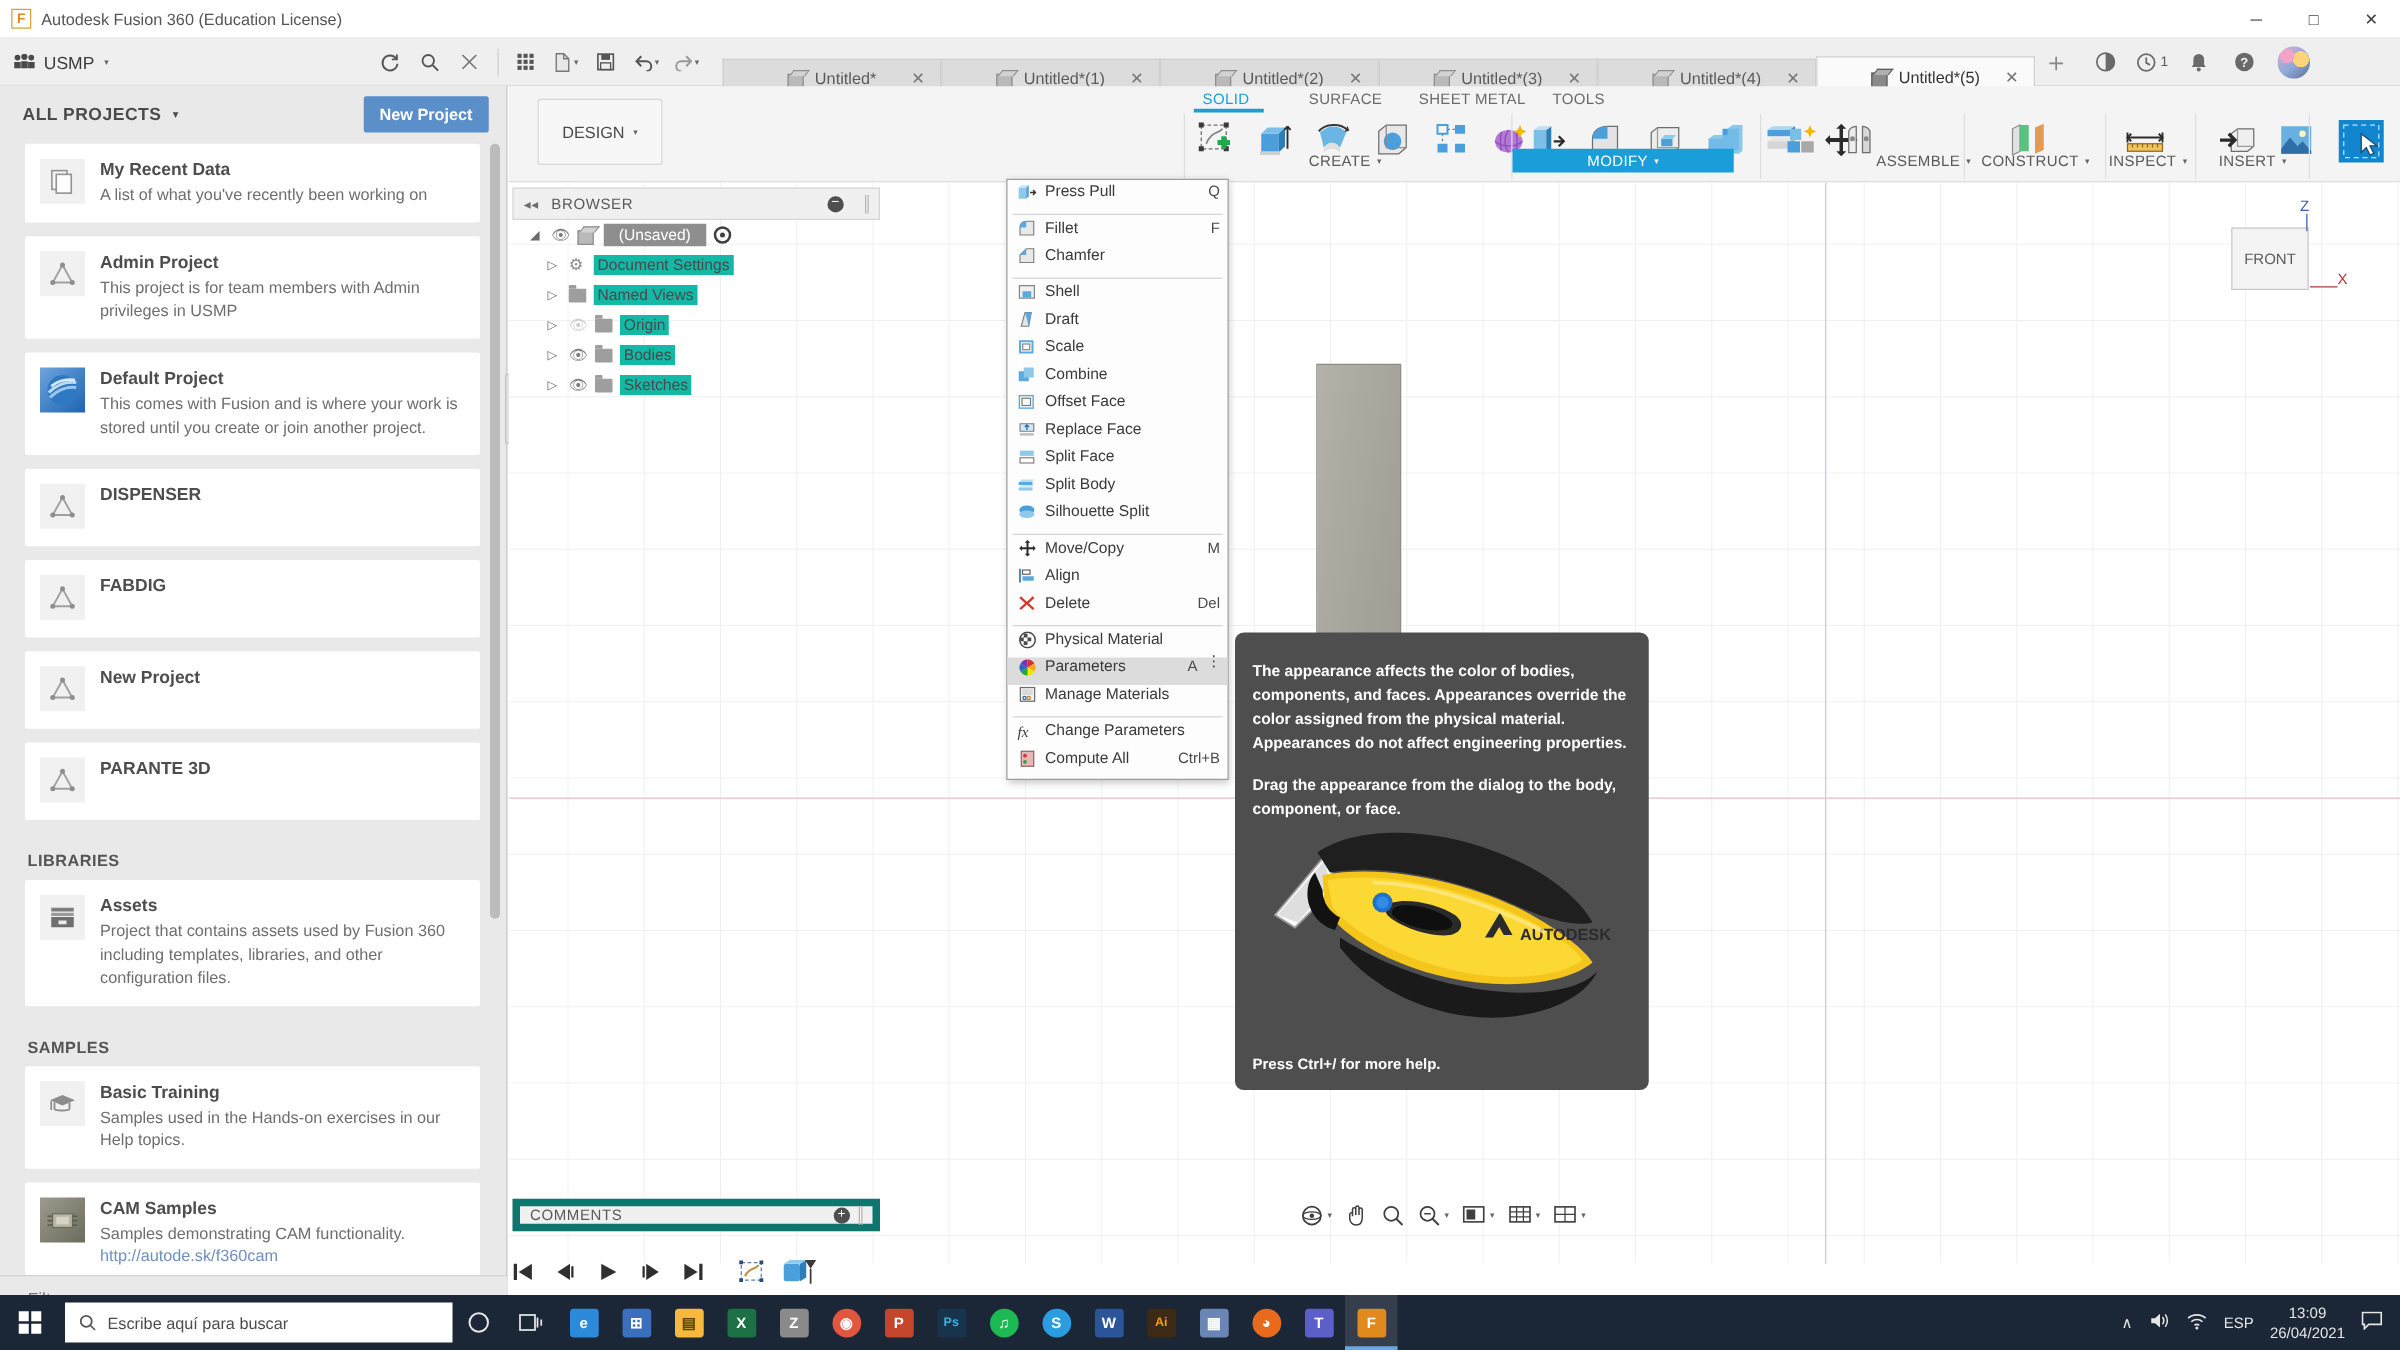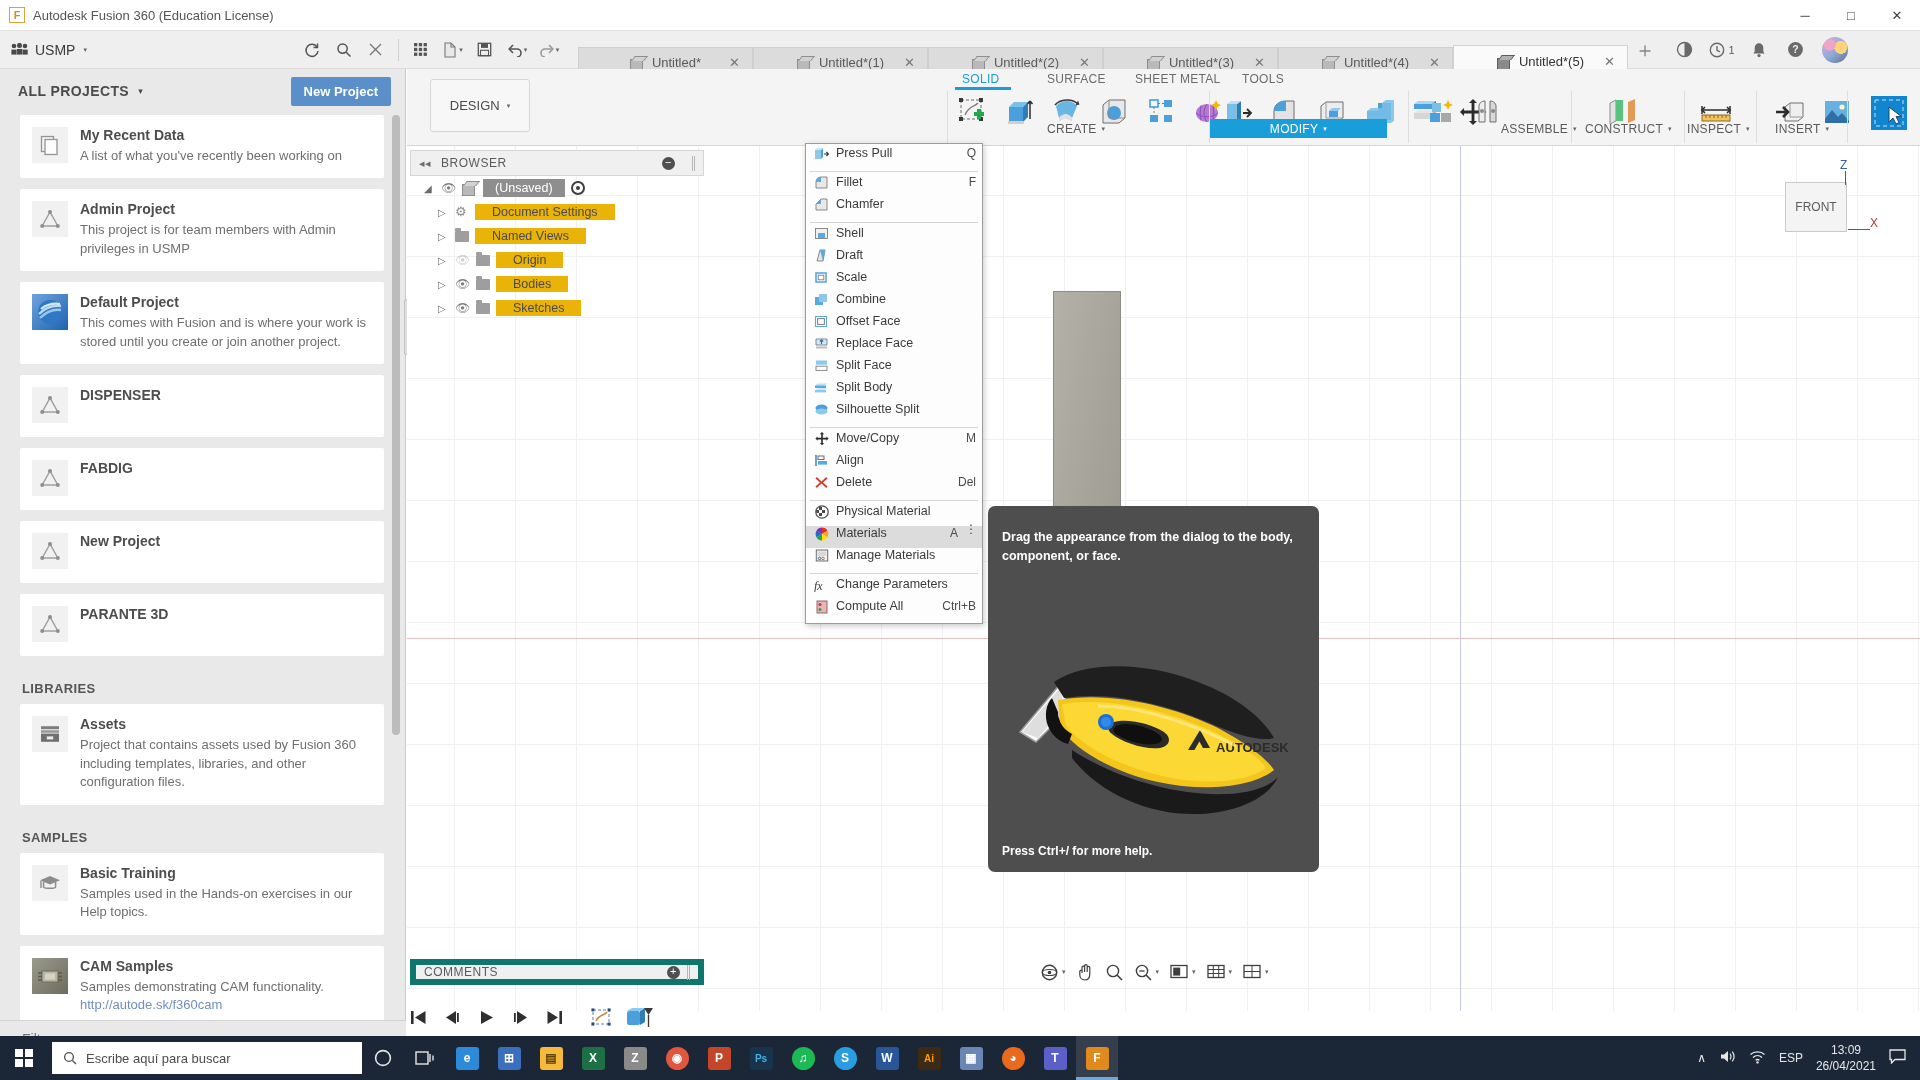--- a/index.html
+++ b/index.html
@@ -235,21 +235,21 @@
   #br-grip { width:3px; height:15px; border-left:1px solid #b6b6b6; border-right:1px solid #b6b6b6; margin-left:7px; }
   .tnode {
     height:24px; display:flex; align-items:center; font-size:12.5px; color:#4a4a4a;
     padding-left:10px; gap:6px;
   }
   .tnode .arrow { width:11px; color:#6b6b6b; font-size:10px; }
   .tnode .eye { width:15px; color:#7d7d7d; font-size:12px; }
   .tnode .eye.off { color:#cdcdcd; }
   .folder { width:14px; height:11px; background:#9e9e9e; border-radius:1px; position:relative; }
   .folder:before{ content:""; position:absolute; left:0; top:-3px; width:6px; height:3px; background:#9e9e9e; border-radius:1px 1px 0 0;}
-  .tnode .lbl { background:#eab308; padding:1px 17px; }
+  .tnode .lbl { background:#14b8a6; padding:1px 3px; }
   #root-node .lbl { background:#8e8e8e; color:#fff; padding:2px 12px; }
   #root-dot { width:14px; height:14px; border-radius:50%; border:2px solid #3f3f3f; position:relative; }
   #root-dot:after{content:"";position:absolute;left:3px;top:3px;width:4px;height:4px;border-radius:50%;background:#3f3f3f;}
   .gear { width:14px; height:14px; color:#8c8c8c; font-size:13px; line-height:13px; }
 
   
   #comments {
     position:absolute; left:410px; top:959px; width:294px; height:26px;
     background:#f0f0f0; border:6px solid #0f766e;
     display:flex; align-items:center; padding:0 8px;
@@ -1075,21 +1075,21 @@
       <svg width="14" height="14" viewBox="0 0 14 14">
         <circle cx="7" cy="7" r="6.4" fill="#e0e0e0"></circle>
         <path d="M7 7 7 .6A6.4 6.4 0 0 1 12.5 3.8z" fill="#e02d2d"></path>
         <path d="M7 7 12.5 3.8A6.4 6.4 0 0 1 12.5 10.2z" fill="#f5a623"></path>
         <path d="M7 7 12.5 10.2A6.4 6.4 0 0 1 7 13.4z" fill="#f5e400"></path>
         <path d="M7 7 7 13.4A6.4 6.4 0 0 1 1.5 10.2z" fill="#21a83c"></path>
         <path d="M7 7 1.5 10.2A6.4 6.4 0 0 1 1.5 3.8z" fill="#2668c9"></path>
         <path d="M7 7 1.5 3.8A6.4 6.4 0 0 1 7 .6z" fill="#7d2fb5"></path>
       </svg>
     </span>
-    <span class="mi-lab">Materials</span>
+    <span class="mi-lab">Parameters</span>
     <span class="mi-key" style="margin-right:18px;">A</span>
     <span class="mi-more">⋮</span>
   </div>
 
   <div class="mi">
     <span class="mi-ico">
       <svg width="14" height="13" viewBox="0 0 14 13">
           <rect x="1.3" y="1" width="11.4" height="11" fill="#f2f2f2" stroke="#6e6e6e" stroke-width="1"></rect>
           <rect x="2.8" y="2.4" width="8.4" height="4.6" fill="#d9d9d9"></rect>
           <circle cx="4.6" cy="9.4" r="1.3" fill="none" stroke="#2b6f9e" stroke-width="1"></circle>
@@ -1117,20 +1117,21 @@
           <circle cx="4" cy="9.5" r="1.5" fill="#2f9e46"></circle>
         </svg>
     </span>
     <span class="mi-lab">Compute All</span>
     <span class="mi-key">Ctrl+B</span>
   </div>
 </div>
 
 <div id="tooltip">
   <div id="tt-body">
+    <p>The appearance affects the color of bodies, components, and faces. Appearances override the color assigned from the physical material. Appearances do not affect engineering properties.</p>
     <p>Drag the appearance from the dialog to the body, component, or face.</p>
   </div>
 
   <svg id="tt-img" viewBox="0 0 300 190">
 
     <path d="M18 86 L60 36 L66 64 L34 96 Z" fill="#ffffff" stroke="#9c9c9c" stroke-width="1.5"></path>
     <path d="M20 86 L58 42 L62 62 L36 92 Z" fill="#dedede"></path>
 
     <path d="M52 36 C80 16 140 14 196 36 C238 52 262 74 272 92 C258 96 232 88 210 78 C170 60 110 44 62 52 Z" fill="#1f1f1f"></path>
 

